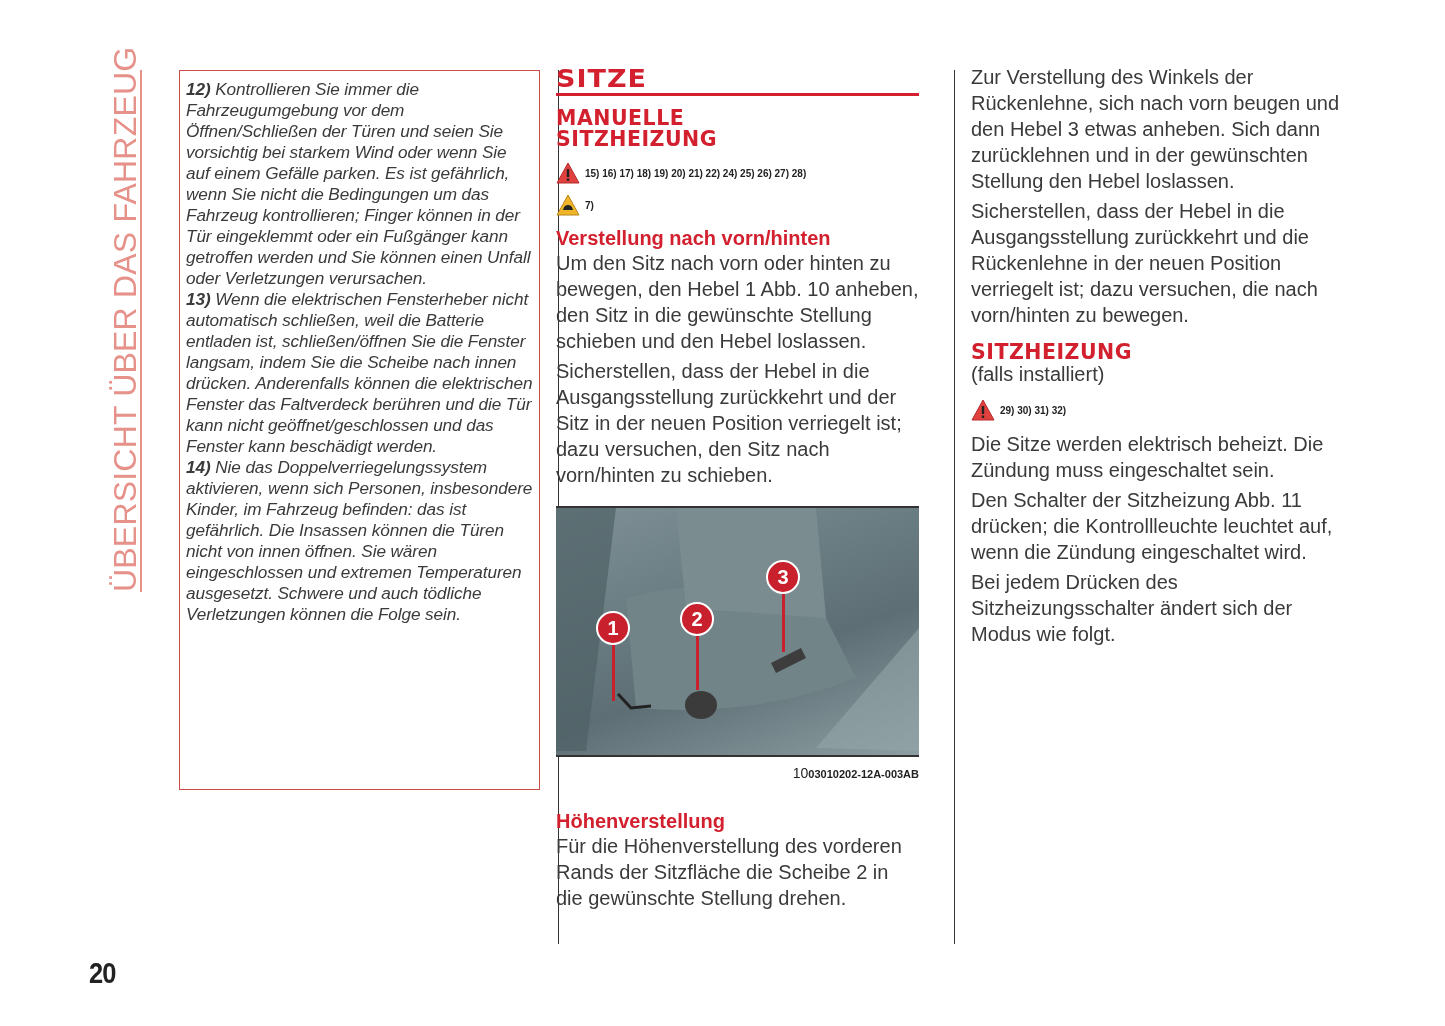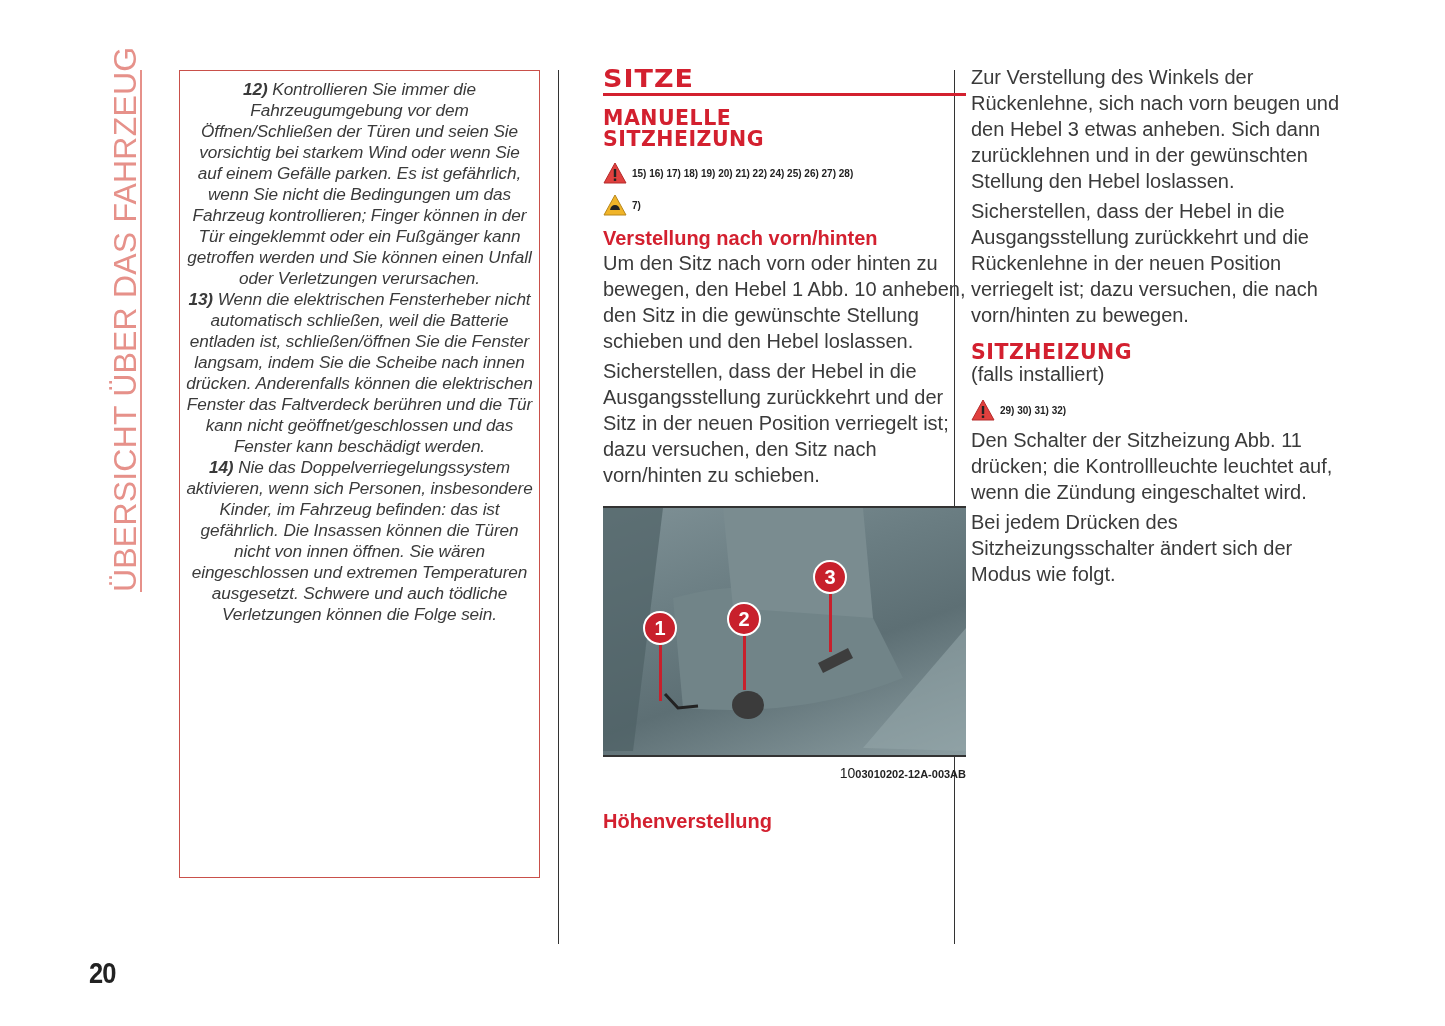--- a/index.html
+++ b/index.html
@@ -7,28 +7,28 @@
            font-family: "Liberation Sans", sans-serif; color: #3a3a3a; }
 
     .side-title { position: absolute; left: 102px; top: 70px; width: 50px; height: 522px; }
     .side-title span { position: absolute; left: 0; top: 0; transform-origin: left top;
       transform: translate(6px, 522px) rotate(-90deg); white-space: nowrap;
       font-size: 32px; color: #e6918a; letter-spacing: 0.2px; line-height: 34px; }
     .side-rule { position: absolute; left: 140px; top: 70px; width: 1.5px; height: 522px; background: #e6918a; }
 
     .page-num { position: absolute; left: 89px; top: 956px; font-size: 30px; font-weight: bold; color: #222; letter-spacing: -1px; transform: scaleX(0.85); transform-origin: left top; }
 
-    .note-box { position: absolute; left: 179px; top: 70px; width: 361px; height: 808px;
-      border: 1.5px solid #c9504a; box-sizing: border-box; padding: 8px 6px 0 6px; text-align: center; }
+    .note-box { position: absolute; left: 179px; top: 70px; width: 361px; height: 720px;
+      border: 1.5px solid #c9504a; box-sizing: border-box; padding: 8px 6px 0 6px; }
     .note { font-style: italic; font-size: 17.2px; line-height: 21px; color: #3a3a3a; margin: 0; letter-spacing: -0.1px; }
     .note b { font-weight: bold; }
 
     .col-rule { position: absolute; width: 1px; background: #333; }
 
-    .col2 { position: absolute; left: 603px; top: 64px; width: 363px; }
+    .col2 { position: absolute; left: 556px; top: 64px; width: 363px; }
     .col3 { position: absolute; left: 971px; top: 64px; width: 380px; }
 
     .h1 { font-family: "DejaVu Sans", sans-serif; font-weight: 900; font-size: 27px; color: #d3202f; letter-spacing: 1px; margin: 0; line-height: 28px; transform: scaleY(0.95); }
     .h1-rule { height: 3px; background: #d3202f; margin-top: 1px; }
     .h2 { font-family: "DejaVu Sans", sans-serif; font-weight: 900; font-size: 20.5px; color: #d3202f; margin: 12px 0 0 0; line-height: 21px; letter-spacing: 0.5px; }
     .h3 { font-weight: bold; font-size: 20px; color: #d3202f; margin: 0; line-height: 24px; }
     .body { font-size: 20px; line-height: 26px; color: #3a3a3a; margin: 0; }
 
     .ref-row { display: flex; align-items: center; margin-top: 6px; height: 26px; }
     .ref-text { font-size: 10px; font-weight: bold; color: #222; margin-left: 5px; }
@@ -99,35 +99,37 @@
     <div style="position:absolute;left:140px;top:128px;width:3px;height:54px;background:#c8202c;"></div>
     <div style="position:absolute;left:210px;top:52px;width:34px;height:34px;border-radius:50%;background:#c8202c;border:2px solid #fff;box-sizing:border-box;color:#fff;font-weight:bold;font-size:20px;text-align:center;line-height:30px;"><span>3</span></div>
     <div style="position:absolute;left:226px;top:86px;width:3px;height:58px;background:#c8202c;"></div>
   </div>
   <div class="fig-caption">
     <span class="fig-num">10</span>
     <span class="fig-code">03010202-12A-003AB</span>
   </div>
 
   <h3 class="h3" style="margin-top:28px;">Höhenverstellung</h3>
+  <p class="body">Für die Höhenverstellung des vorderen Rands der Sitzfläche die Scheibe 2 in die gewünschte Stellung drehen.</p>
 </div>
 
 <div class="col3">
   <p class="body">Zur Verstellung des Winkels der Rückenlehne, sich nach vorn beugen und den Hebel 3 etwas anheben. Sich dann zurücklehnen und in der gewünschten Stellung den Hebel loslassen.</p>
   <p class="body" style="margin-top:4px;">Sicherstellen, dass der Hebel in die Ausgangsstellung zurückkehrt und die Rückenlehne in der neuen Position verriegelt ist; dazu versuchen, die nach vorn/hinten zu bewegen.</p>
 
   <h2 class="h2" style="margin-top:14px;">SITZHEIZUNG</h2>
   <p class="body" style="line-height:22px;">(falls installiert)</p>
 
   <div class="ref-row" style="margin-top:12px;">
     <svg class="warn-icon" viewBox="0 0 24 22">
       <path d="M12 1 L23 21 L1 21 Z" fill="#e0403e" stroke="#b52a2a" stroke-width="1"></path>
       <rect x="10.8" y="7" width="2.4" height="8" fill="#222"></rect>
       <rect x="10.8" y="16.5" width="2.4" height="2.4" fill="#222"></rect>
     </svg>
     <span class="ref-text">29) 30) 31) 32)</span>
   </div>
 
+  <p class="body" style="margin-top:8px;">Die Sitze werden elektrisch beheizt. Die Zündung muss eingeschaltet sein.</p>
   <p class="body" style="margin-top:4px;">Den Schalter der Sitzheizung Abb. 11 drücken; die Kontrollleuchte leuchtet auf, wenn die Zündung eingeschaltet wird.</p>
   <p class="body" style="margin-top:4px;">Bei jedem Drücken des Sitzheizungsschalter ändert sich der Modus wie folgt.</p>
 </div>
 
 <div class="page-num">20</div>
 
 </body></html>

